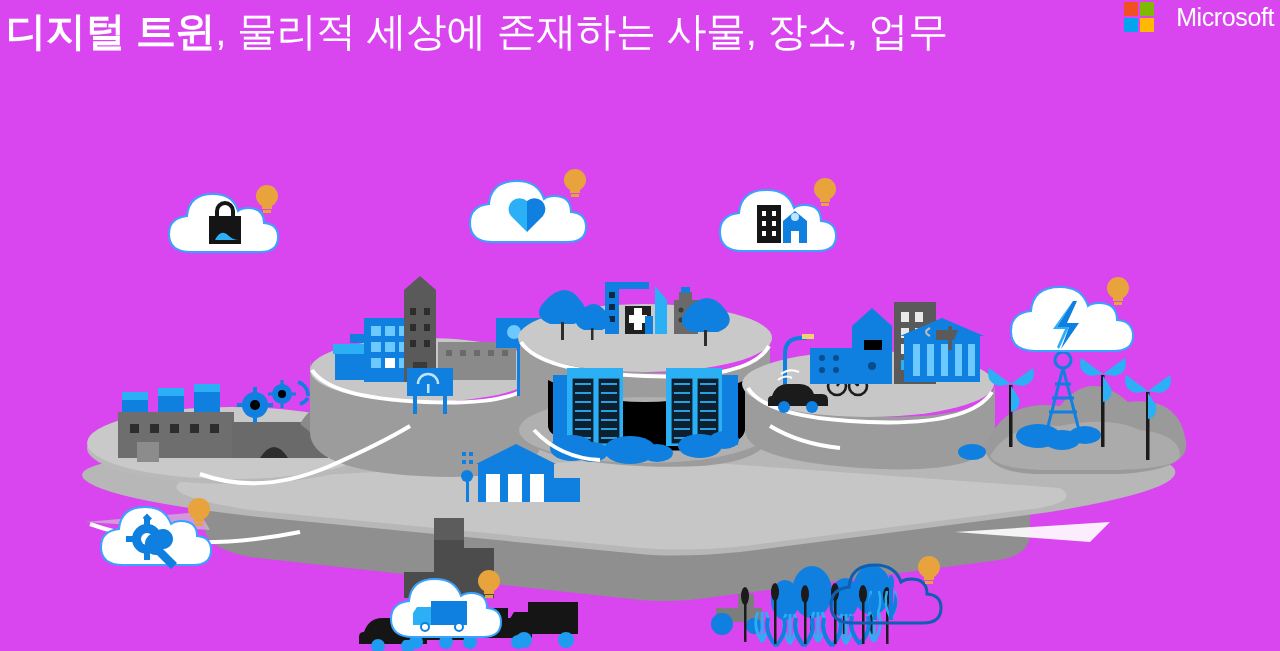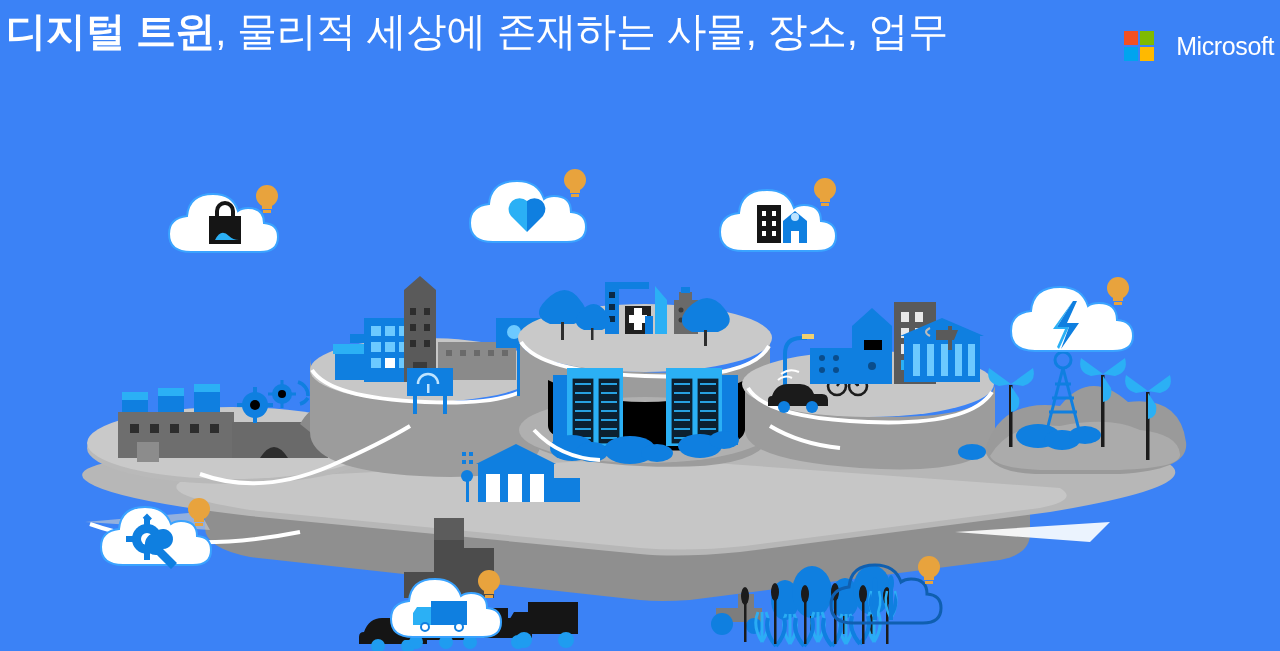--- a/index.html
+++ b/index.html
@@ -10,21 +10,21 @@
   body {
     width: 1280px;
     height: 651px;
     overflow: hidden;
     font-family: "Liberation Sans", sans-serif;
     position: relative;
   }
   #slide {
     position: absolute;
     inset: 0;
-    background: #3b82f6;
+    background: #d946ef;
     overflow: hidden;
   }
   
   #title-block {
     position: absolute;
     left: 6px;
     top: 4px;
     width: 1210px;
     z-index: 30;
   }
@@ -41,21 +41,20 @@
   }
   
   #ms-logo {
     position: absolute;
     right: 6px;
     top: 2px;
     display: flex;
     align-items: center;
     gap: 22px;
     z-index: 40;
-    margin-top: 29px;
   }
   #ms-squares {
     width: 30px;
     height: 30px;
     display: grid;
     grid-template-columns: 14px 14px;
     grid-template-rows: 14px 14px;
     gap: 2px;
   }
   #ms-squares span { display: block; width: 14px; height: 14px; }

